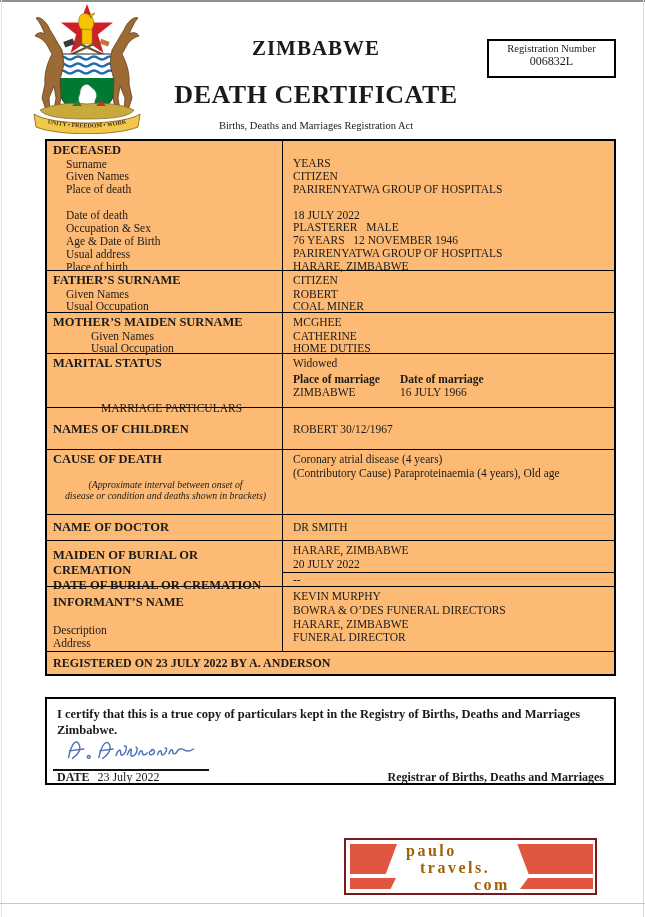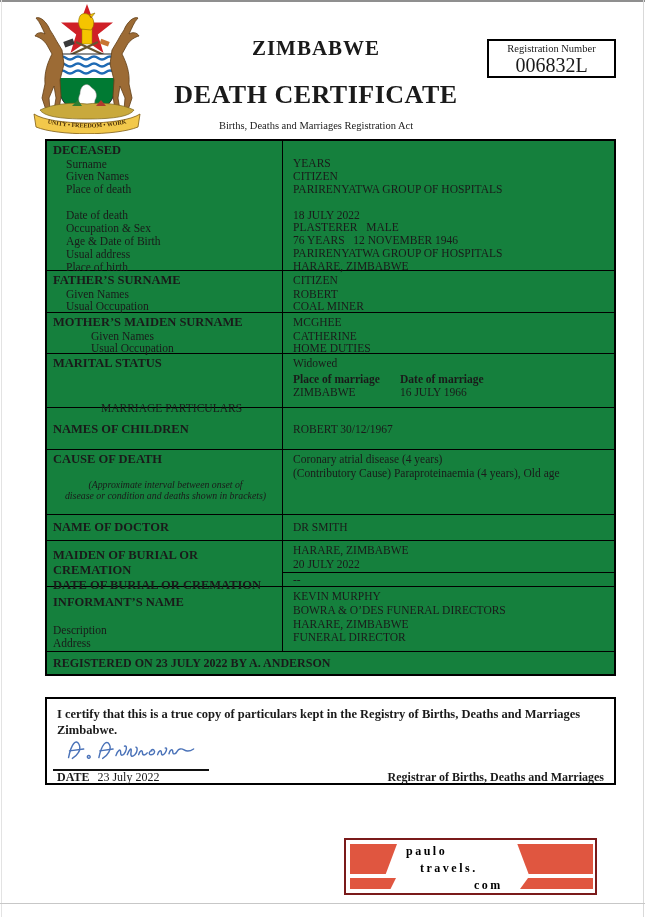--- a/index.html
+++ b/index.html
@@ -14,24 +14,24 @@
   .scan-bottom { position:absolute; left:0; top:903px; width:100%; height:1px; background:#c7c7c7; }
 
   
   .coat { position:absolute; left:12px; top:2px; }
   .head-center { position:absolute; left:160px; top:36px; width:312px; text-align:center; }
   .country { font-size:21px; font-weight:bold; letter-spacing:1px; }
   .doc-title { font-size:26px; font-weight:bold; margin-top:19px; letter-spacing:0.5px; }
   .act { font-size:10.5px; margin-top:10px; }
   .regbox { position:absolute; left:487px; top:39px; width:129px; height:39px; border:2px solid #000; text-align:center; }
   .regbox .lbl { font-size:10.5px; margin-top:2px; }
-  .regbox .num { font-size:20px; margin-top:0; }
+  .regbox .num { font-size:12px; margin-top:0; }
 
   
-  .tbl { position:absolute; left:45px; top:139px; width:571px; border:2px solid #000; background:#15803d; }
+  .tbl { position:absolute; left:45px; top:139px; width:571px; border:2px solid #000; background:#fdba74; }
   .row { display:flex; border-top:1px solid #000; }
   .row:first-child { border-top:none; }
   .lc { width:236px; border-right:1px solid #000; padding:3px 4px 2px 6px; }
   .rc { flex:1; padding:3px 6px 2px 10px; }
   .t { font-weight:bold; font-size:12.5px; line-height:13.5px; }
   .ln { font-size:11.5px; line-height:12.9px; white-space:nowrap; }
   .lab { padding-left:13px; }
   .lab2 { padding-left:38px; }
   .r-deceased { height:129px; }
   .r-father { height:42px; }
@@ -66,21 +66,21 @@
   .date-wrap .dl { font-weight:bold; margin-right:8px; }
   .registrar { font-weight:bold; font-size:12px; }
 
   
   .logo { position:absolute; left:344px; top:838px; width:253px; height:57px; border:2px solid #7A1A1A; background:#fff; }
   .shape { position:absolute; background:#E05640; }
   .s1 { left:4px; top:4px; width:47px; height:30px; clip-path:polygon(0 0,100% 0,76% 100%,0 100%); }
   .s2 { left:4px; top:38px; width:46px; height:11px; clip-path:polygon(0 0,100% 0,88% 100%,0 100%); }
   .s3 { left:160px; top:4px; width:87px; height:30px; clip-path:polygon(13% 0,100% 0,100% 100%,26% 100%); }
   .s4 { left:174px; top:38px; width:73px; height:11px; clip-path:polygon(11% 0,100% 0,100% 100%,0 100%); }
-  .logo-txt { position:absolute; font-weight:bold; font-size:12px; color:#000000; letter-spacing:2.5px; line-height:16px; }
+  .logo-txt { position:absolute; font-weight:bold; font-size:16px; color:#a16207; letter-spacing:2.5px; line-height:16px; }
   .lt1 { left:60px; top:3px; } .lt2 { left:74px; top:20px; } .lt3 { left:128px; top:37px; }
 </style>
 </head>
 <body>
 
 <div class="page">
   <div class="scan-top"></div>
   <div class="scan-left"></div>
   <div class="scan-right"></div>
   <div class="scan-bottom"></div>

